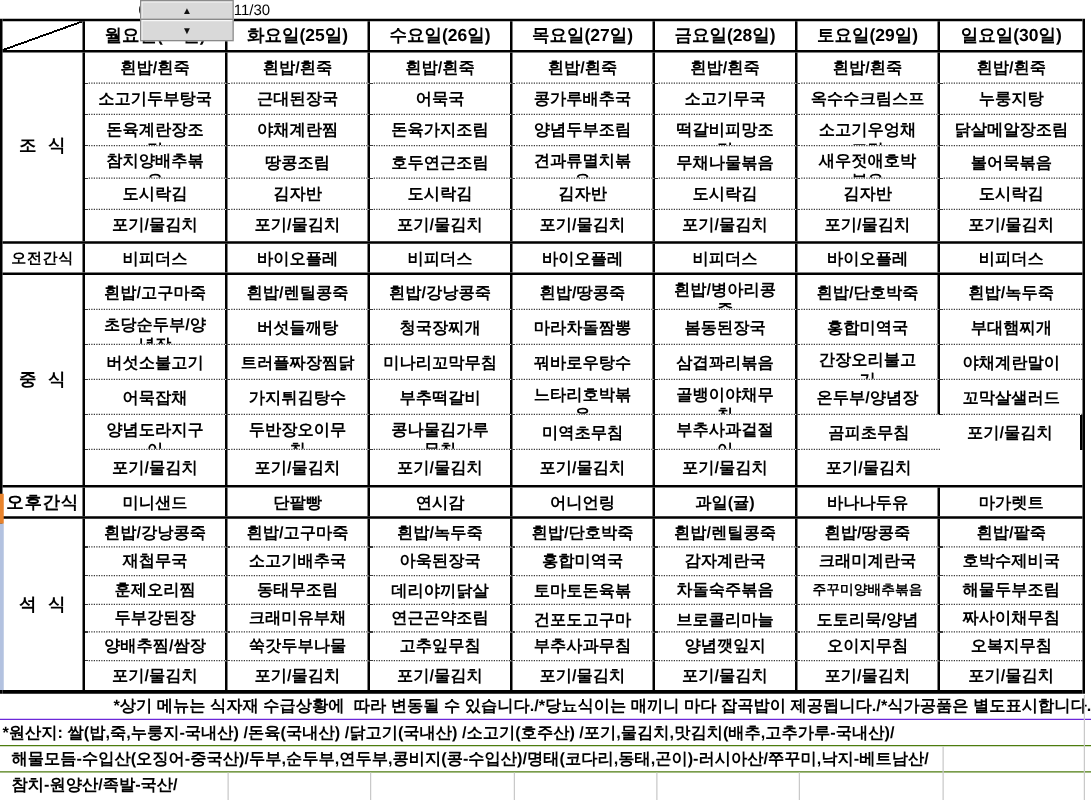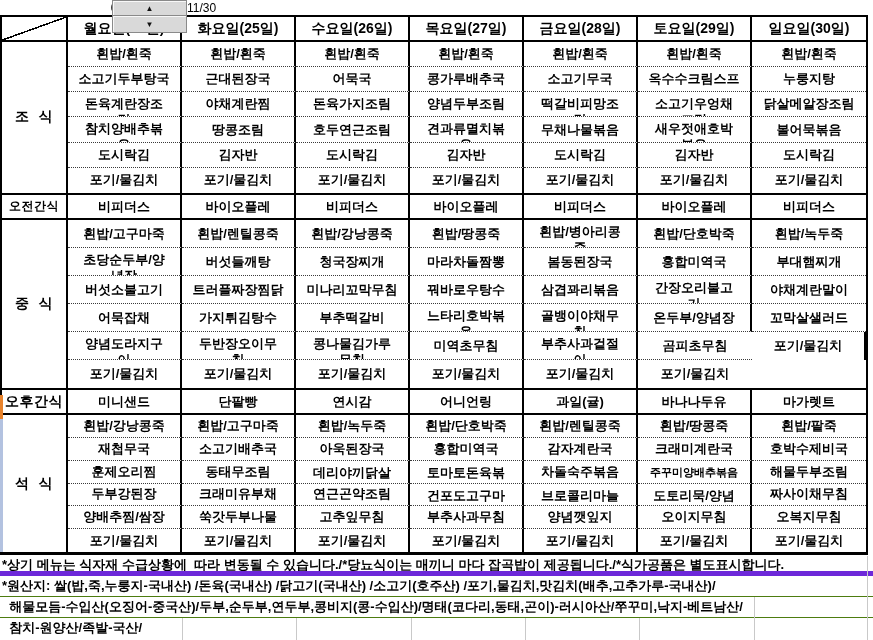--- a/index.html
+++ b/index.html
@@ -48,21 +48,21 @@
 
   
   .strip{position:absolute;left:0;width:3px;}
   .strip.orange{top:395px;height:24px;background:#E8832C;}
   .strip.blue{top:419px;height:133px;background:#B3C2E0;}
 
   
   .footer{position:absolute;left:0;top:555px;width:873px;}
   .footnote{height:21px;line-height:20px;font-size:13px;font-weight:700;white-space:pre;
             overflow:hidden;padding-left:2px;box-sizing:border-box;}
-  .footnote.n1{border-bottom:5px solid #6d28d9;}
+  .footnote.n1{border-bottom:1px solid #6d28d9;text-align:right;}
   .footnote.n2,.footnote.n3{border-bottom:1px solid #4d7c0f;}
 
   .vline{position:absolute;width:1px;background:#c9c9c9;}
 </style>
 </head>
 <body>
 
 <div class="screen">
 
   <div class="table-wrap">

